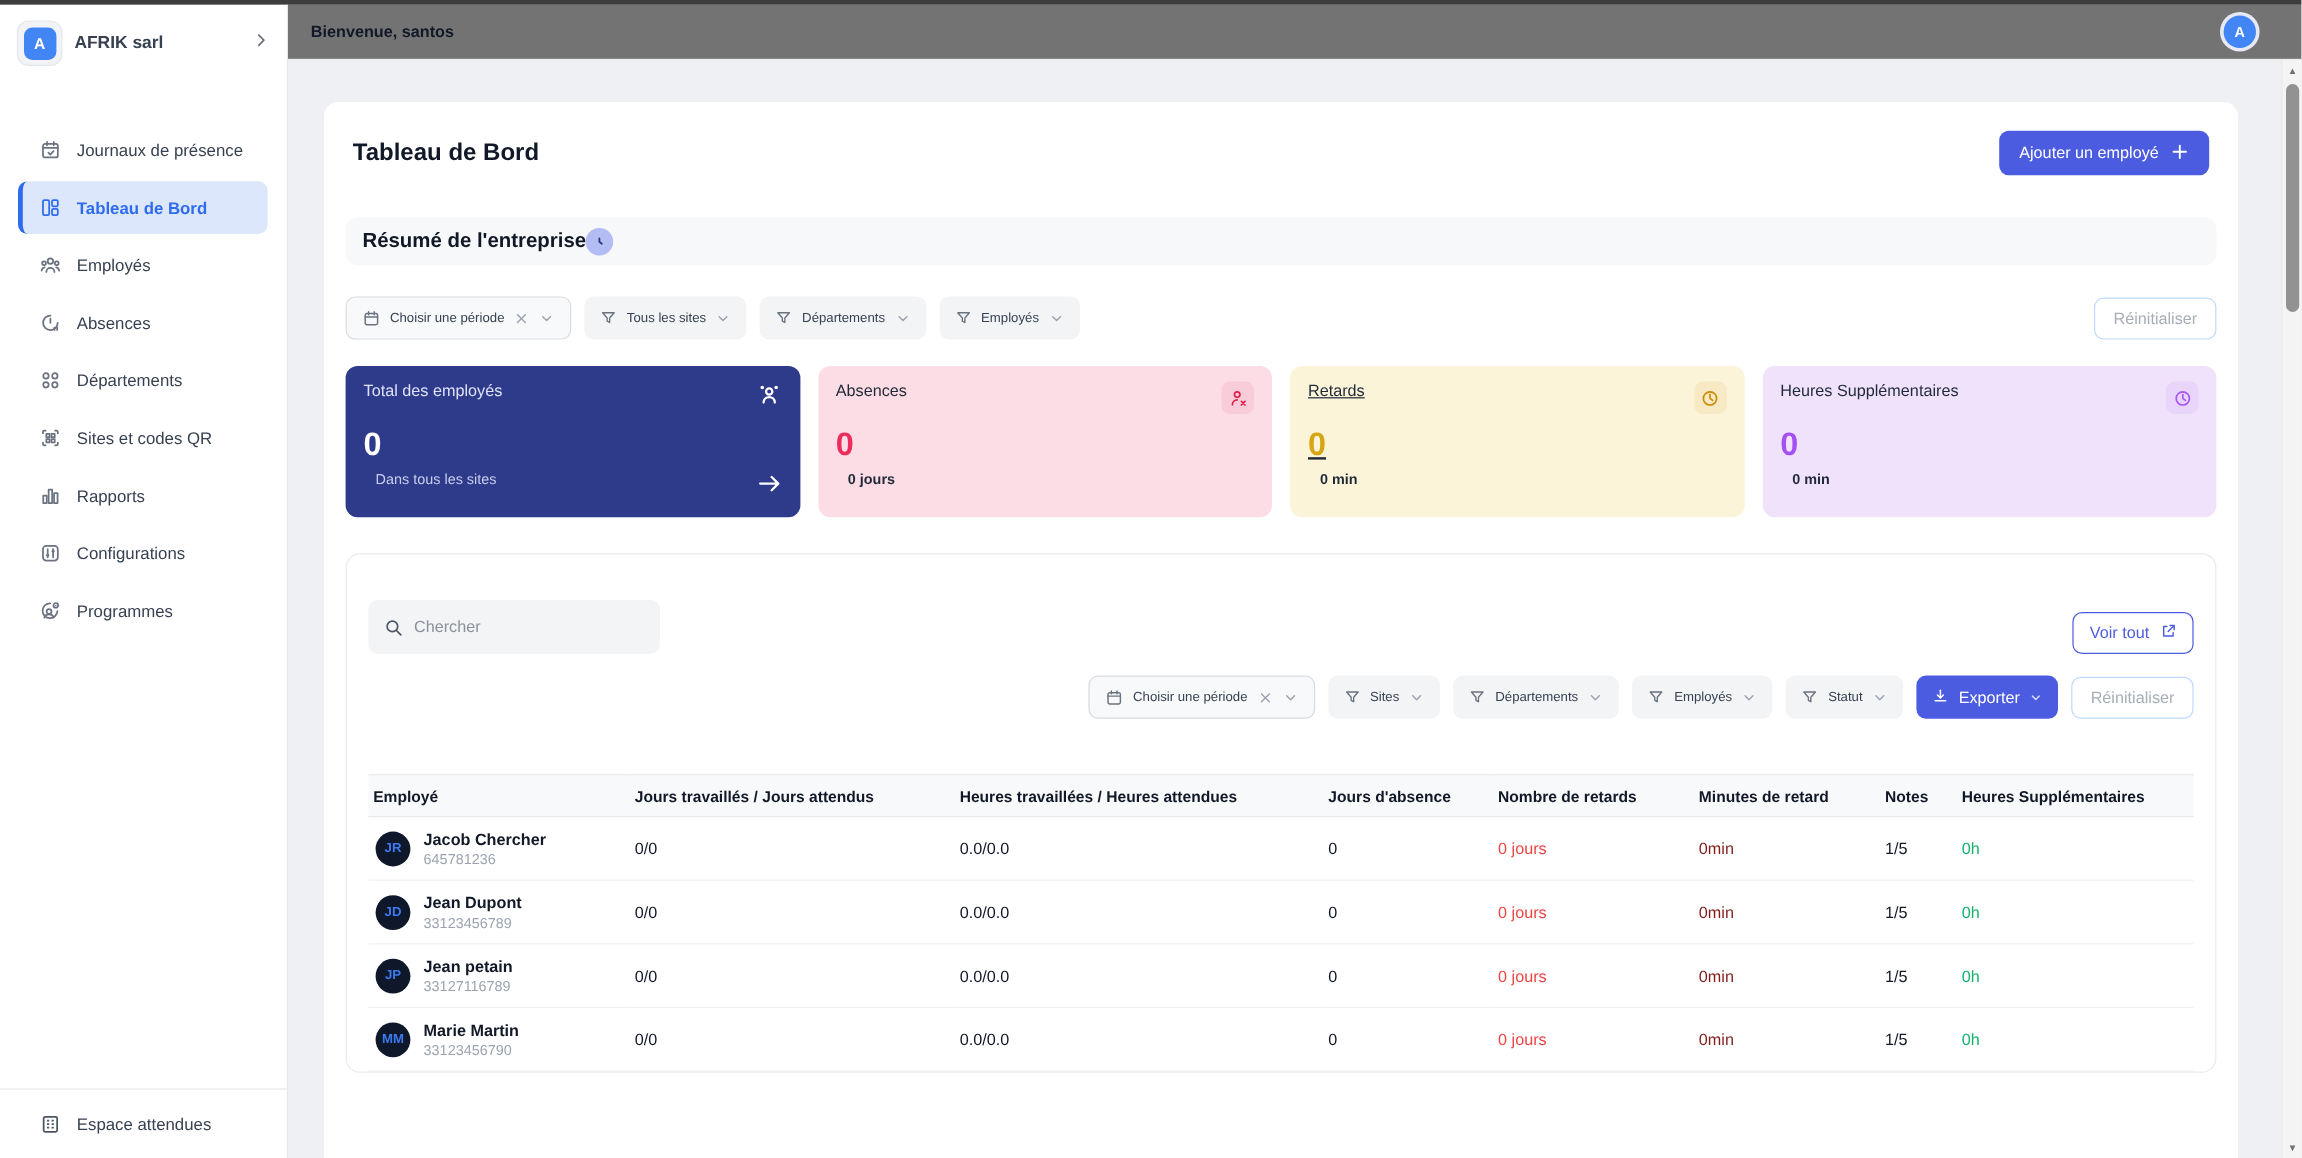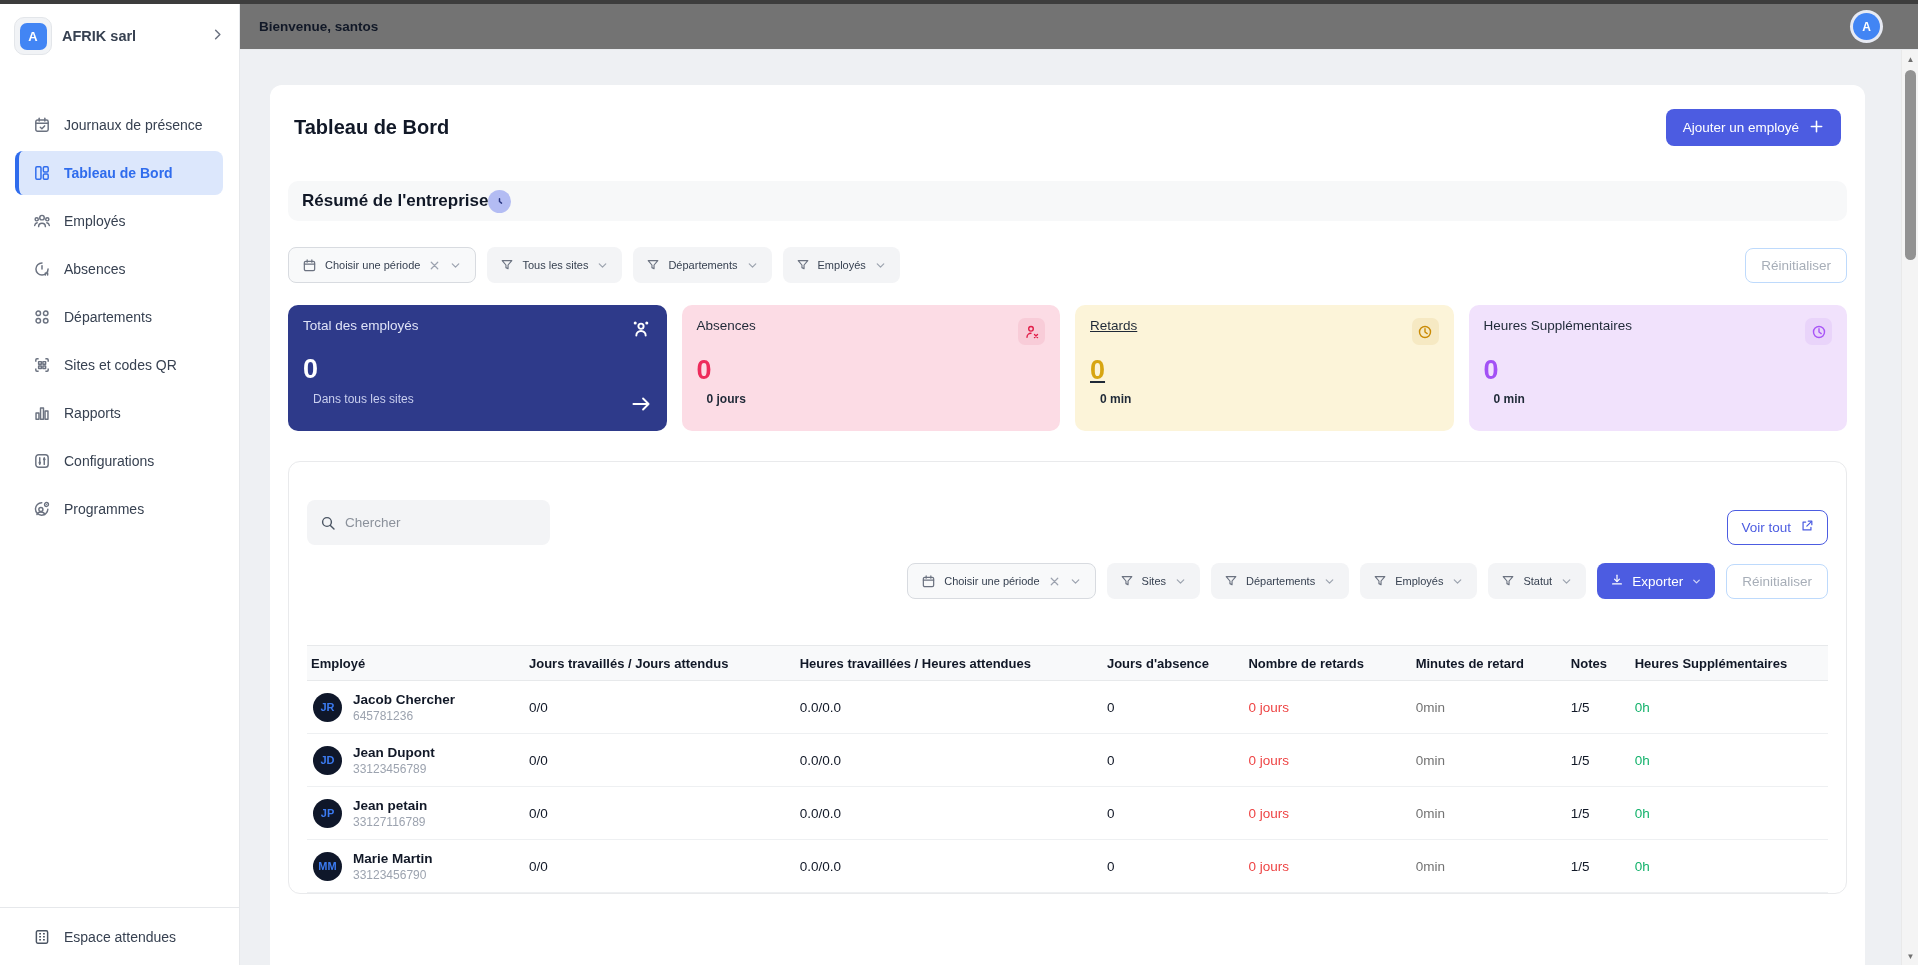--- a/index.html
+++ b/index.html
@@ -114,21 +114,21 @@
   thead th:first-child { padding-left: 4px; }
   tbody td { border-bottom: 1px solid #eef0f2; height: 53px; font-size: 13.5px; color: #111827;
     padding: 0 6px; }
   .emp-cell { display: flex; align-items: center; gap: 11px; }
   .emp-avatar { width: 29px; height: 29px; border-radius: 50%; background: #0f172a; color: #3b7af0;
     font-size: 11px; font-weight: bold; display: flex; align-items: center; justify-content: center;
     flex-shrink: 0; }
   .emp-name { font-size: 13.5px; font-weight: bold; color: #111827; }
   .emp-id { font-size: 12px; color: #9ca3af; margin-top: 2px; }
   td.red { color: #ee4444; }
-  td.amber { color: #737373; }
+  td.amber { color: #7f1d1d; }
   td.green { color: #13b26b; }
 
   
   .scrollbar { position: absolute; top: 46px; right: 0; width: 17px; bottom: 0; background: #f4f4f4;
     border-left: 1px solid #e9e9e9; }
   .sb-arrow { position: absolute; left: 0; width: 17px; height: 16px; display: flex;
     align-items: center; justify-content: center; font-size: 8px; color: #707070; cursor: pointer; }
   .sb-arrow.up { top: 1px; }
   .sb-arrow.down { bottom: 1px; }
   .sb-thumb { position: absolute; left: 3px; width: 11px; top: 20px; height: 190px;

